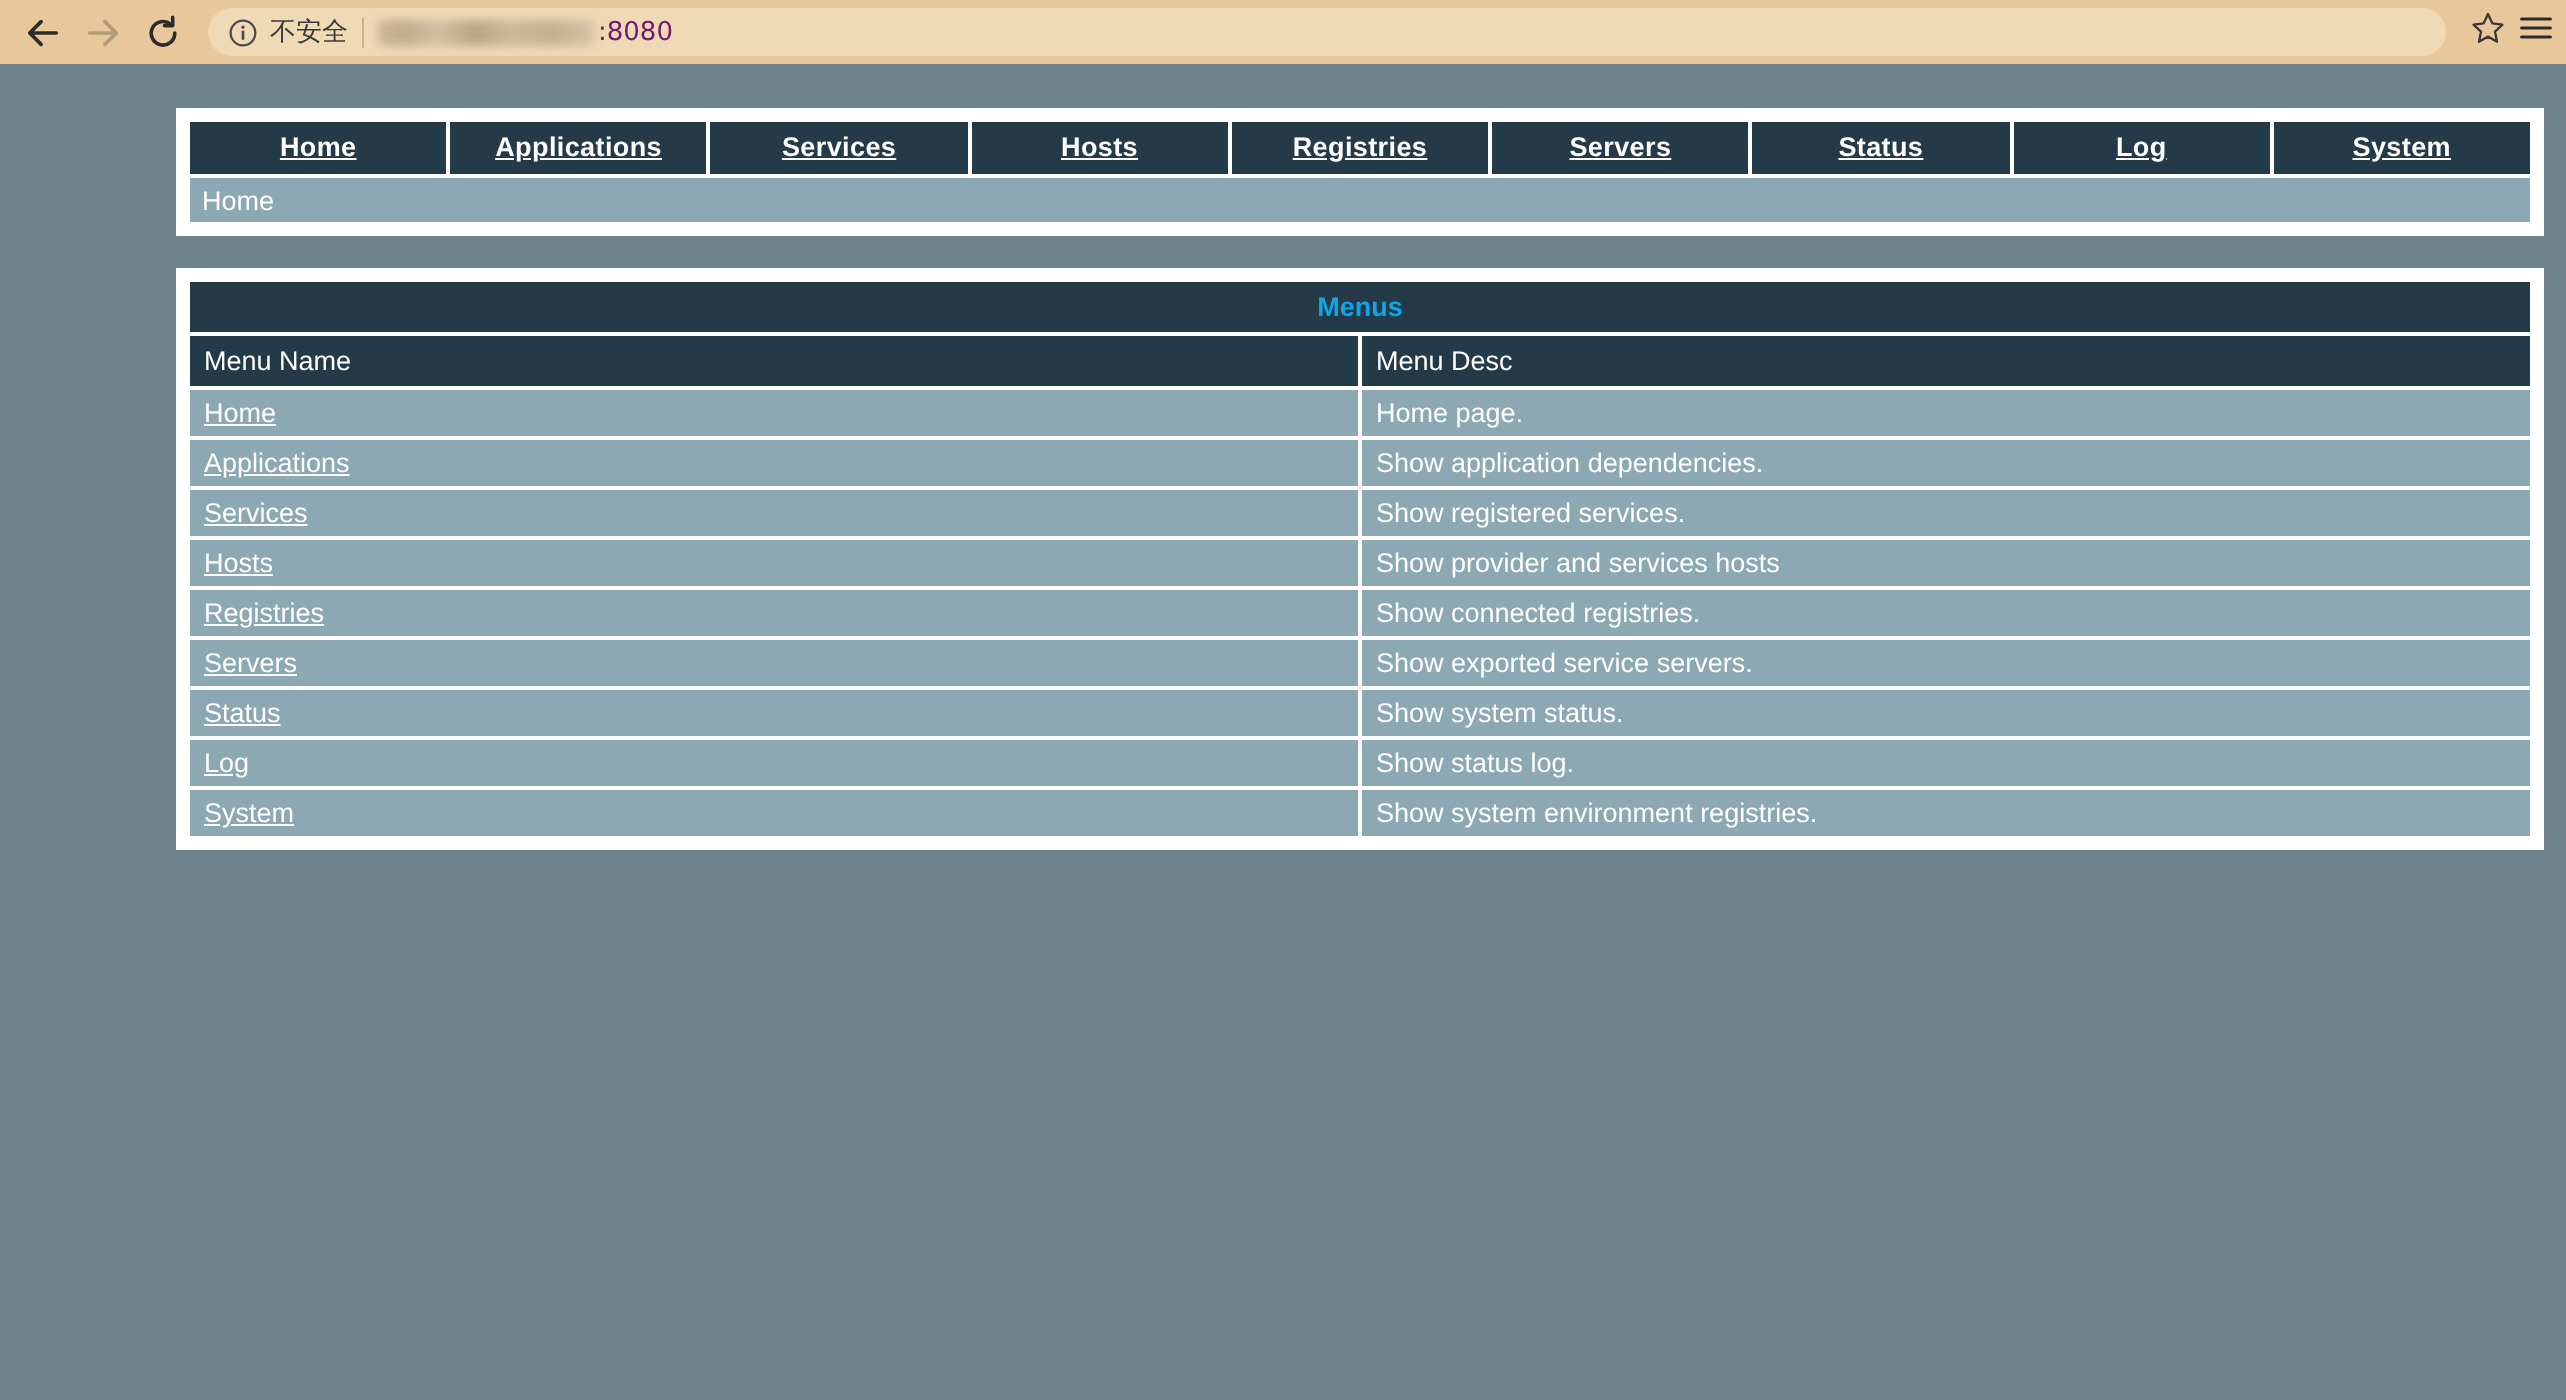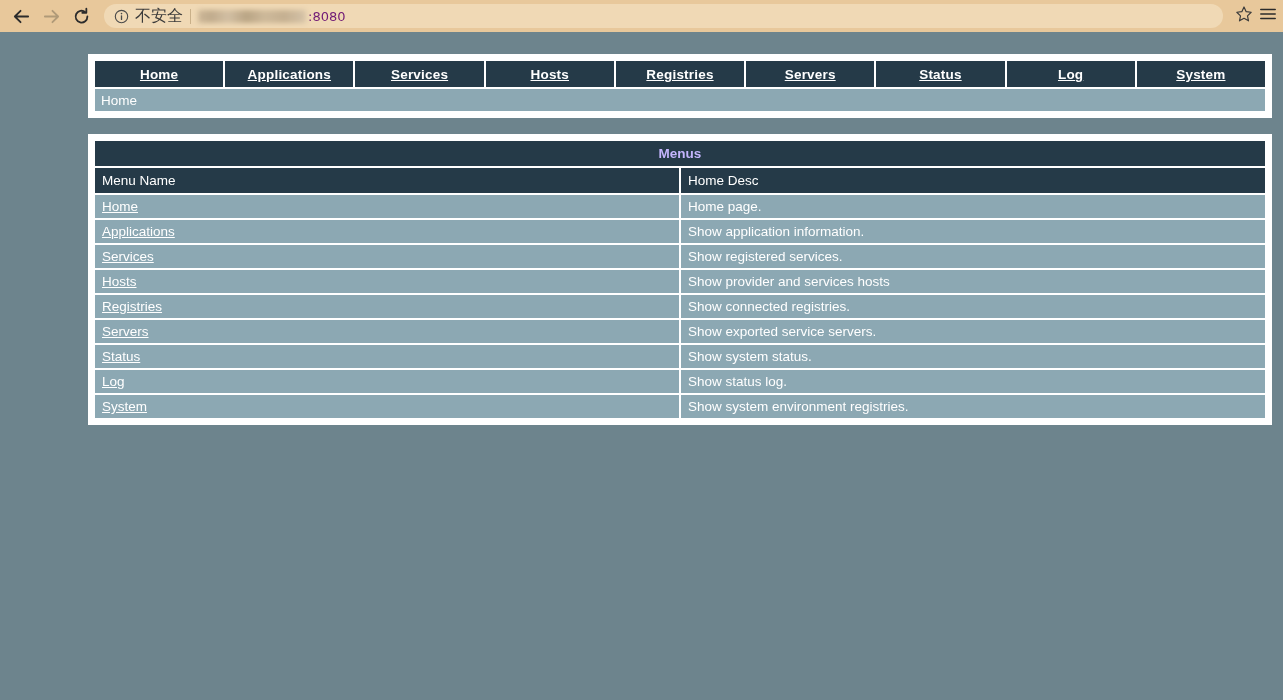--- a/index.html
+++ b/index.html
@@ -50,21 +50,21 @@
     padding: 0 10px;
     min-width: 0;
   }
   .info-icon {
     width: 15px;
     height: 15px;
     flex: 0 0 auto;
     margin-right: 6px;
   }
   .insecure-text {
-    font-size: 16px;
+    font-size: 13px;
     color: #3a3a3a;
     white-space: nowrap;
     font-family: "DejaVu Sans", sans-serif;
   }
   .omni-divider {
     width: 1px;
     height: 15px;
     background: #c9b089;
     margin: 0 7px;
     flex: 0 0 auto;
@@ -134,21 +134,21 @@
     height: 22px;
     padding: 0 6px;
     color: #ffffff;
     font-size: 13.5px;
     text-align: left;
   }
 
   
   .title-row td {
     background: #253a48;
-    color: #c4b5fd;
+    color: #0ea5e9;
     font-weight: bold;
     font-size: 13.5px;
     text-align: center;
     height: 25px;
     padding: 0;
   }
   .head-row td {
     background: #253a48;
     color: #ffffff;
     font-size: 13.5px;
@@ -274,34 +274,34 @@
   </div>
 
   <div class="panel">
     <table class="grid">
       <tbody>
           <tr class="title-row">
         <td colspan="2">Menus</td>
       </tr>
       <tr class="head-row">
         <td class="col-name">Menu Name</td>
-        <td>Home Desc</td>
+        <td>Menu Desc</td>
       </tr>
 
       <tr class="data-row">
         <td class="col-name">
           <a href="#">Home</a>
         </td>
         <td>Home page.</td>
       </tr>
       <tr class="data-row">
         <td class="col-name">
           <a href="#">Applications</a>
         </td>
-        <td>Show application information.</td>
+        <td>Show application dependencies.</td>
       </tr>
       <tr class="data-row">
         <td class="col-name">
           <a href="#">Services</a>
         </td>
         <td>Show registered services.</td>
       </tr>
       <tr class="data-row">
         <td class="col-name">
           <a href="#">Hosts</a>

